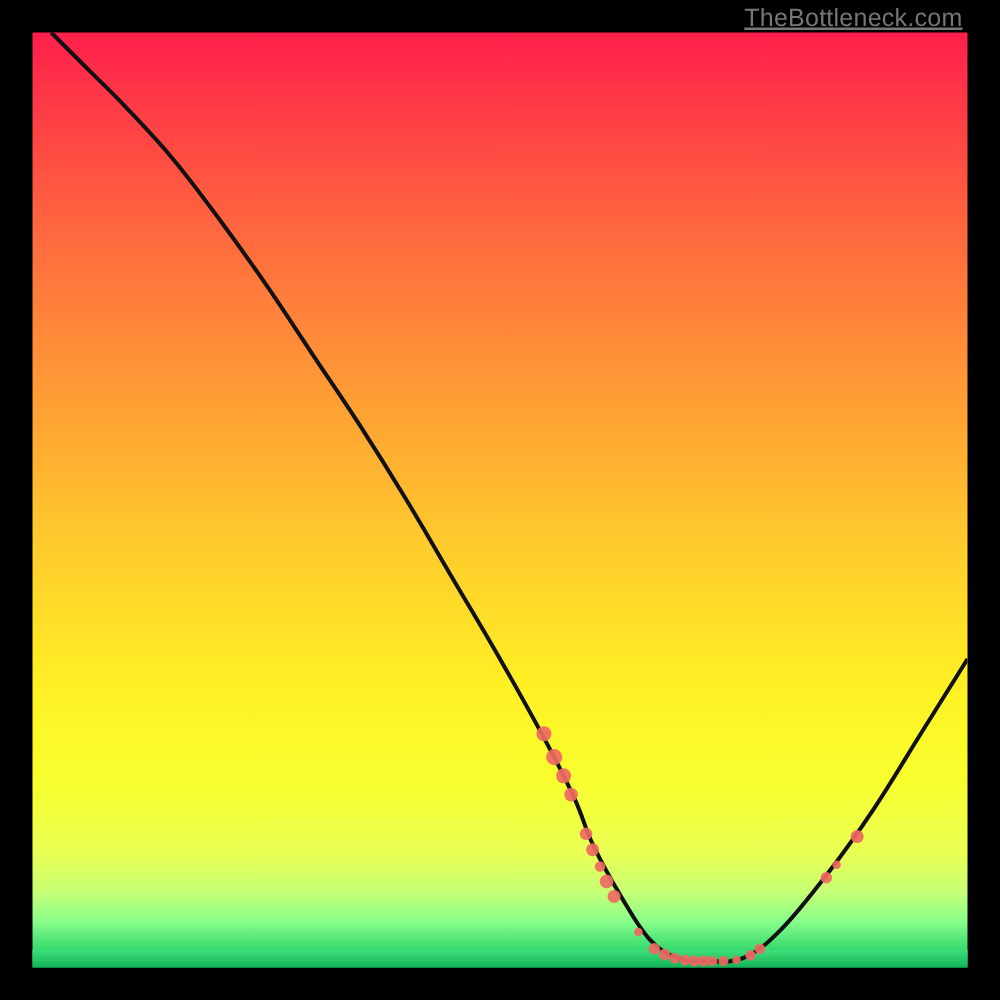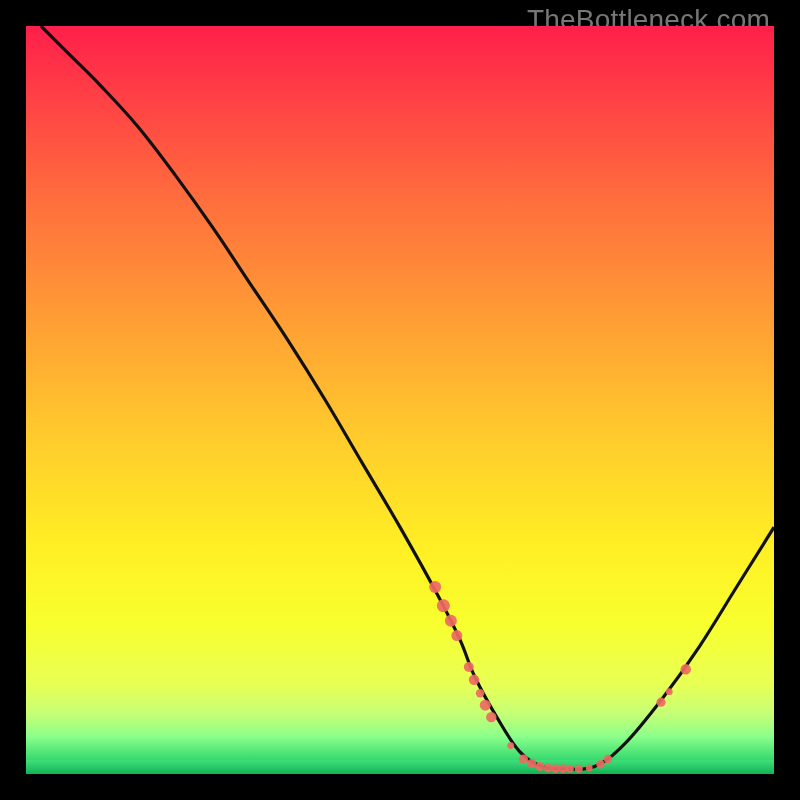--- a/index.html
+++ b/index.html
@@ -39,23 +39,24 @@
       #8bff8b 95%,
       #2bd46a 98.5%,
       #14b858 100%
     );
   }
   .watermark {
     position: absolute;
     right: 30px;
     top: 4px;
     color: #777;
-    font-size: 28px;
+    font-size: 20px;
     letter-spacing: 0.2px;
     user-select: none;
+    text-decoration: underline;
   }
   svg.curve {
     position: absolute;
     left: 0;
     top: 0;
     width: 748px;
     height: 748px;
   }
   .green-strip {
     position: absolute;

